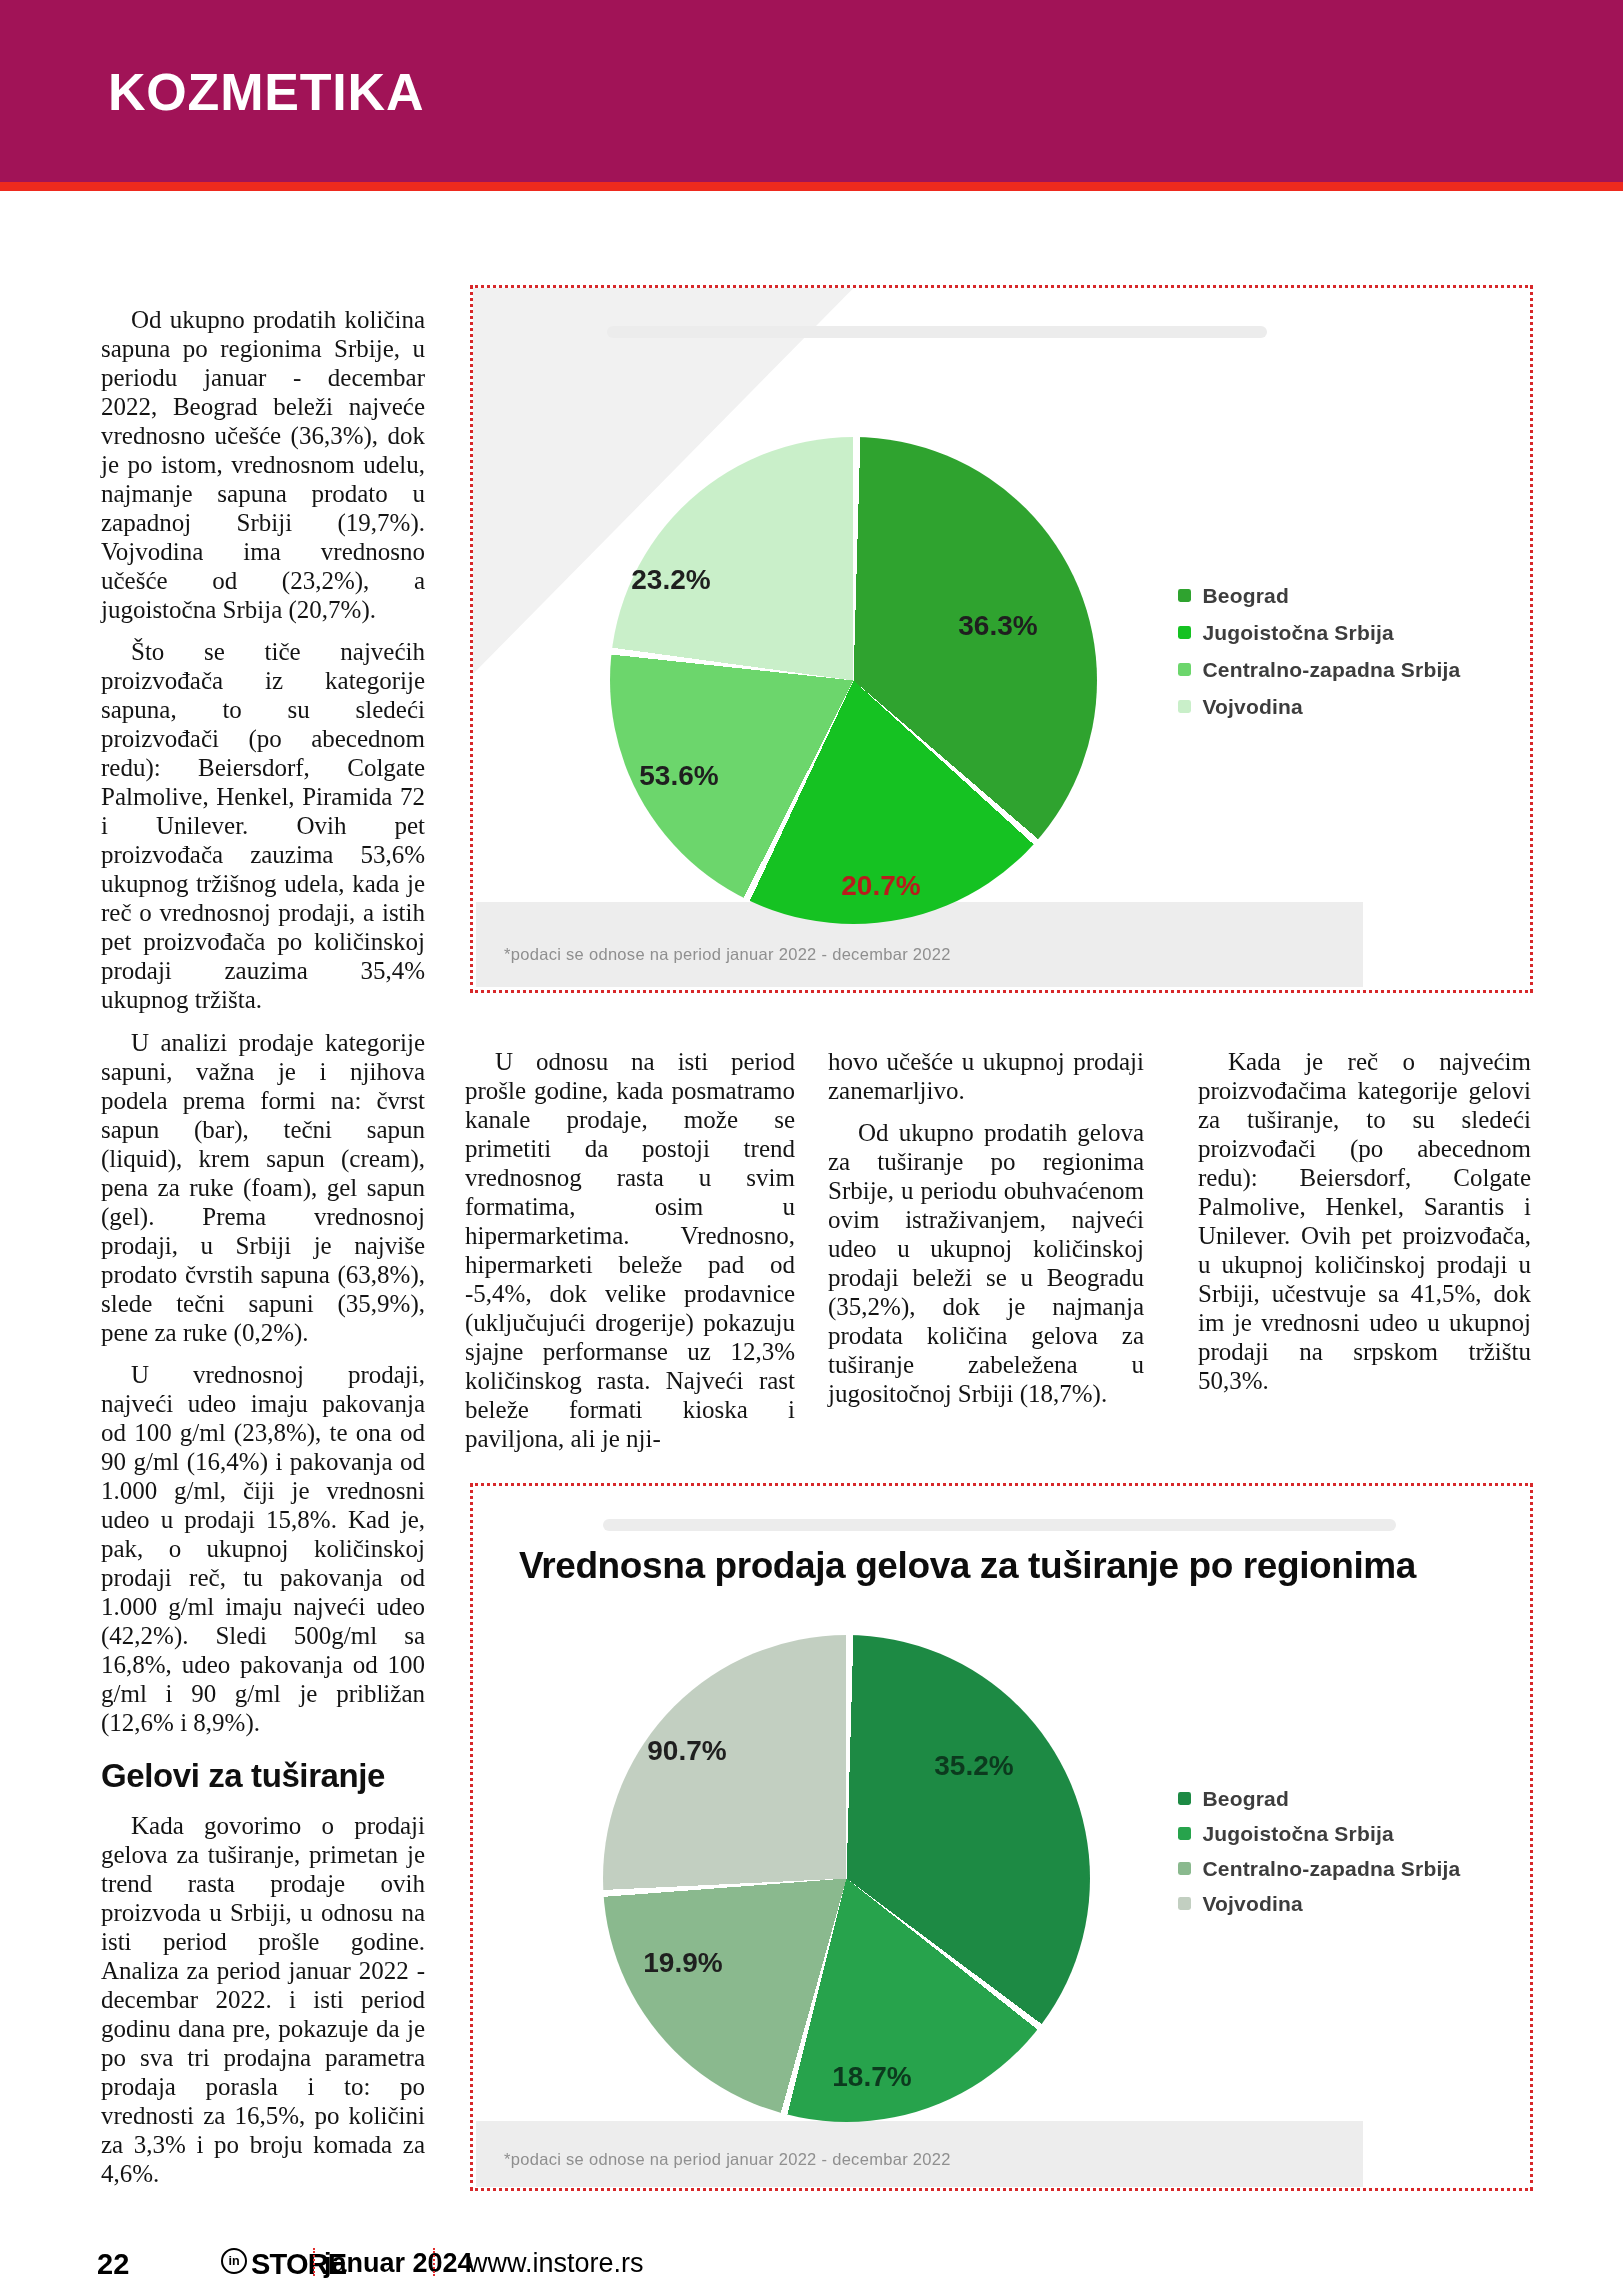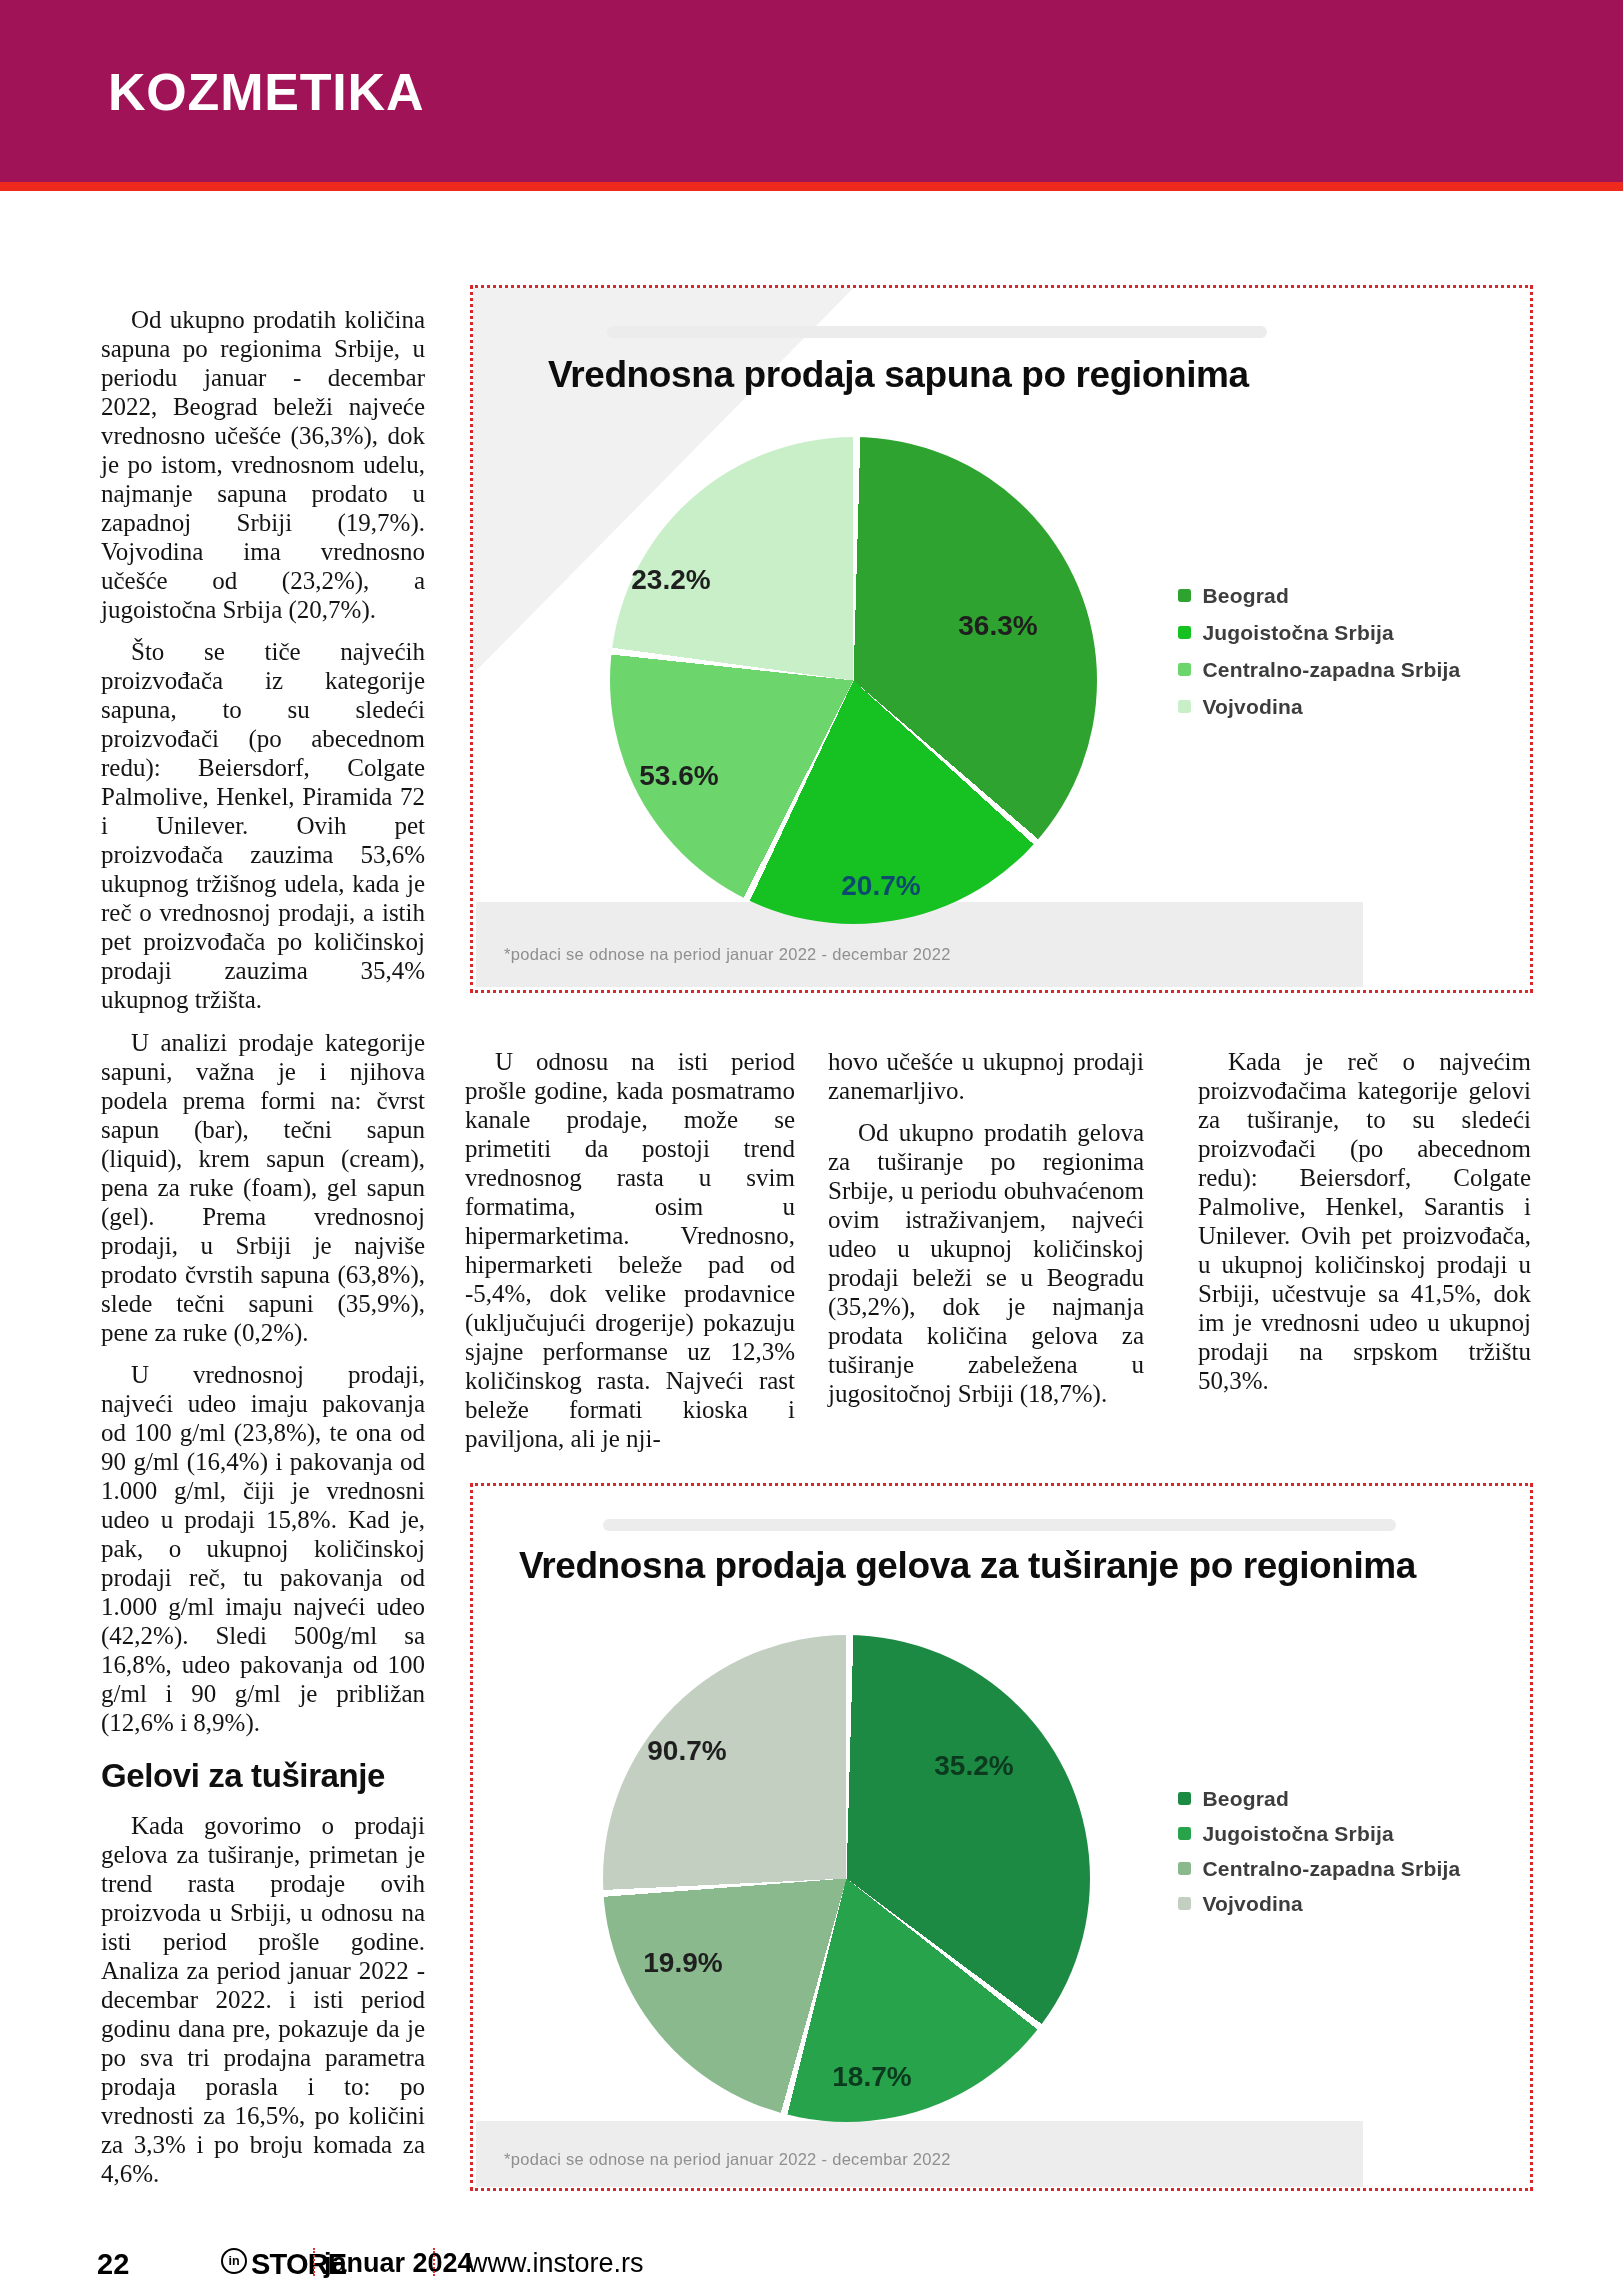--- a/index.html
+++ b/index.html
@@ -100,24 +100,23 @@
     <p class="ind">Od ukupno prodatih gelova za tuširanje po regionima Srbije, u periodu obuhvaćenom ovim istraživanjem, najveći udeo u ukupnoj količinskoj prodaji beleži se u Beogradu (35,2%), dok je najmanja prodata količina gelova za tuširanje zabeležena u jugositočnoj Srbiji (18,7%).</p>
   </section>
   <section class="col col4">
     <p class="ind">Kada je reč o najvećim proizvođačima kategorije gelovi za tuširanje, to su sledeći proizvođači (po abecednom redu): Beiersdorf, Colgate Palmolive, Henkel, Sarantis i Unilever. Ovih pet proizvođača, u ukupnoj količinskoj prodaji u Srbiji, učestvuje sa 41,5%, dok im je vrednosni udeo u ukupnoj prodaji na srpskom tržištu 50,3%.</p>
   </section>
 
   <section class="chartbox box1">
     <div class="wedge"></div>
     <div class="watermark"></div>
     <div class="grayband"></div>
-    <h3 class="chart-title">Vrednosna prodaja sapuna po regionima</h3>
     <div class="pie" style="background: conic-gradient(rgb(255, 255, 255) 0%, rgb(255, 255, 255) 0.45%, rgb(47, 163, 47) 0.45%, rgb(47, 163, 47) 36.3%, rgb(255, 255, 255) 36.3%, rgb(255, 255, 255) 36.75%, rgb(21, 194, 34) 36.75%, rgb(21, 194, 34) 57%, rgb(255, 255, 255) 57%, rgb(255, 255, 255) 57.45%, rgb(108, 214, 108) 57.45%, rgb(108, 214, 108) 76.7%, rgb(255, 255, 255) 76.7%, rgb(255, 255, 255) 77.15%, rgb(201, 239, 201) 77.15%, rgb(201, 239, 201) 99.9%);"></div>
     <div class="slice-label" style="left: 525px; top: 338px; color: rgb(31, 31, 31);">36.3%</div>
-    <div class="slice-label" style="left: 408px; top: 598px; color: #0c4a6e;">20.7%</div>
+    <div class="slice-label" style="left: 408px; top: 598px; color: #b91c1c;">20.7%</div>
     <div class="slice-label" style="left: 206px; top: 488px; color: rgb(31, 31, 31);">53.6%</div>
     <div class="slice-label" style="left: 198px; top: 292px; color: rgb(31, 31, 31);">23.2%</div>
     <div class="legend">
       <div class="legend-item">
         <span class="swatch" style="background-color: rgb(47, 163, 47);"></span>
         <span class="lbl">Beograd</span>
       </div>
       <div class="legend-item">
         <span class="swatch" style="background-color: rgb(21, 194, 34);"></span>
         <span class="lbl">Jugoistočna Srbija</span>

